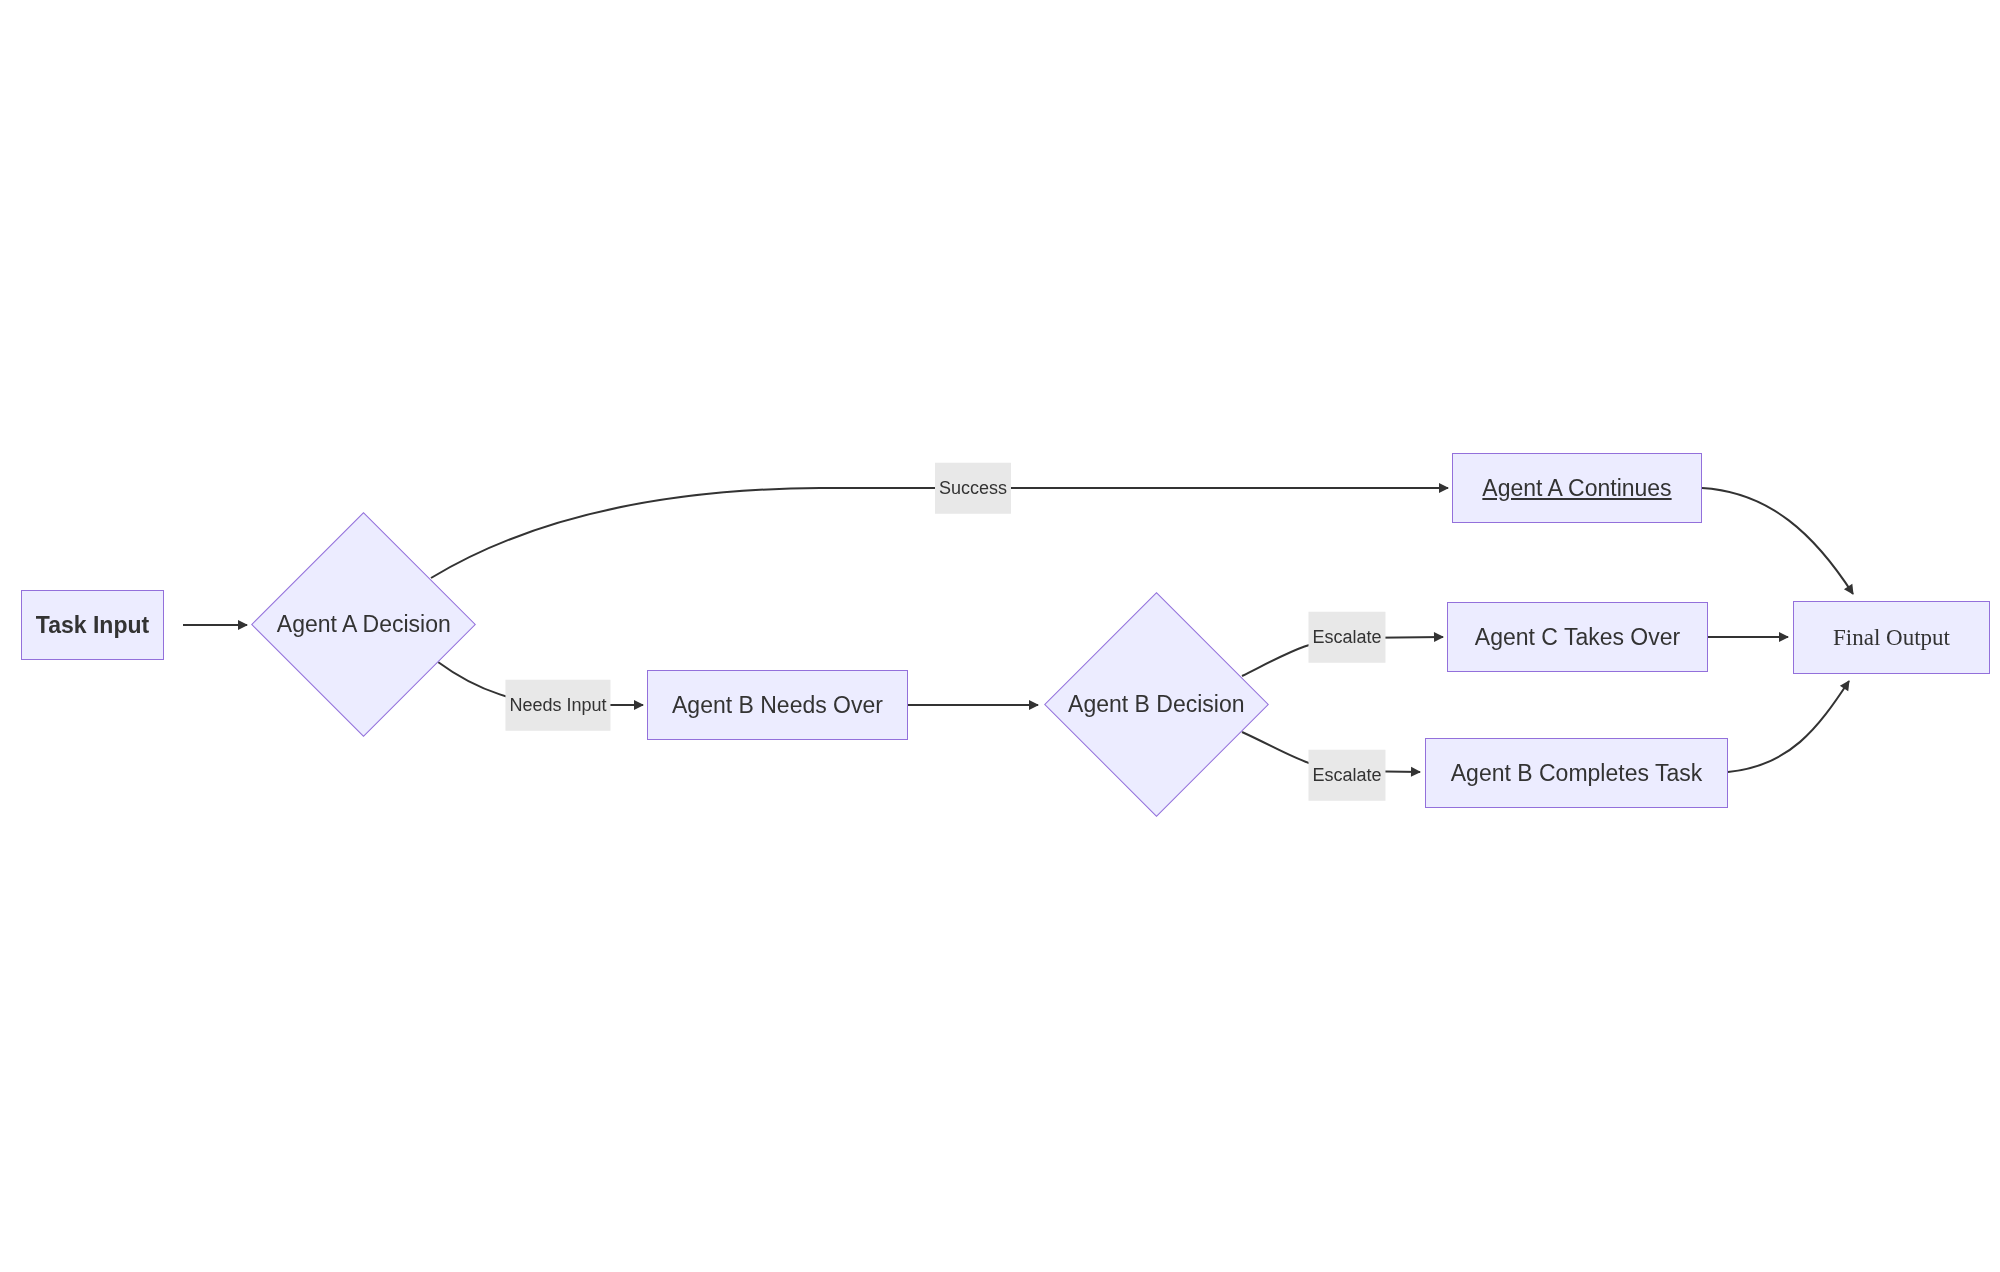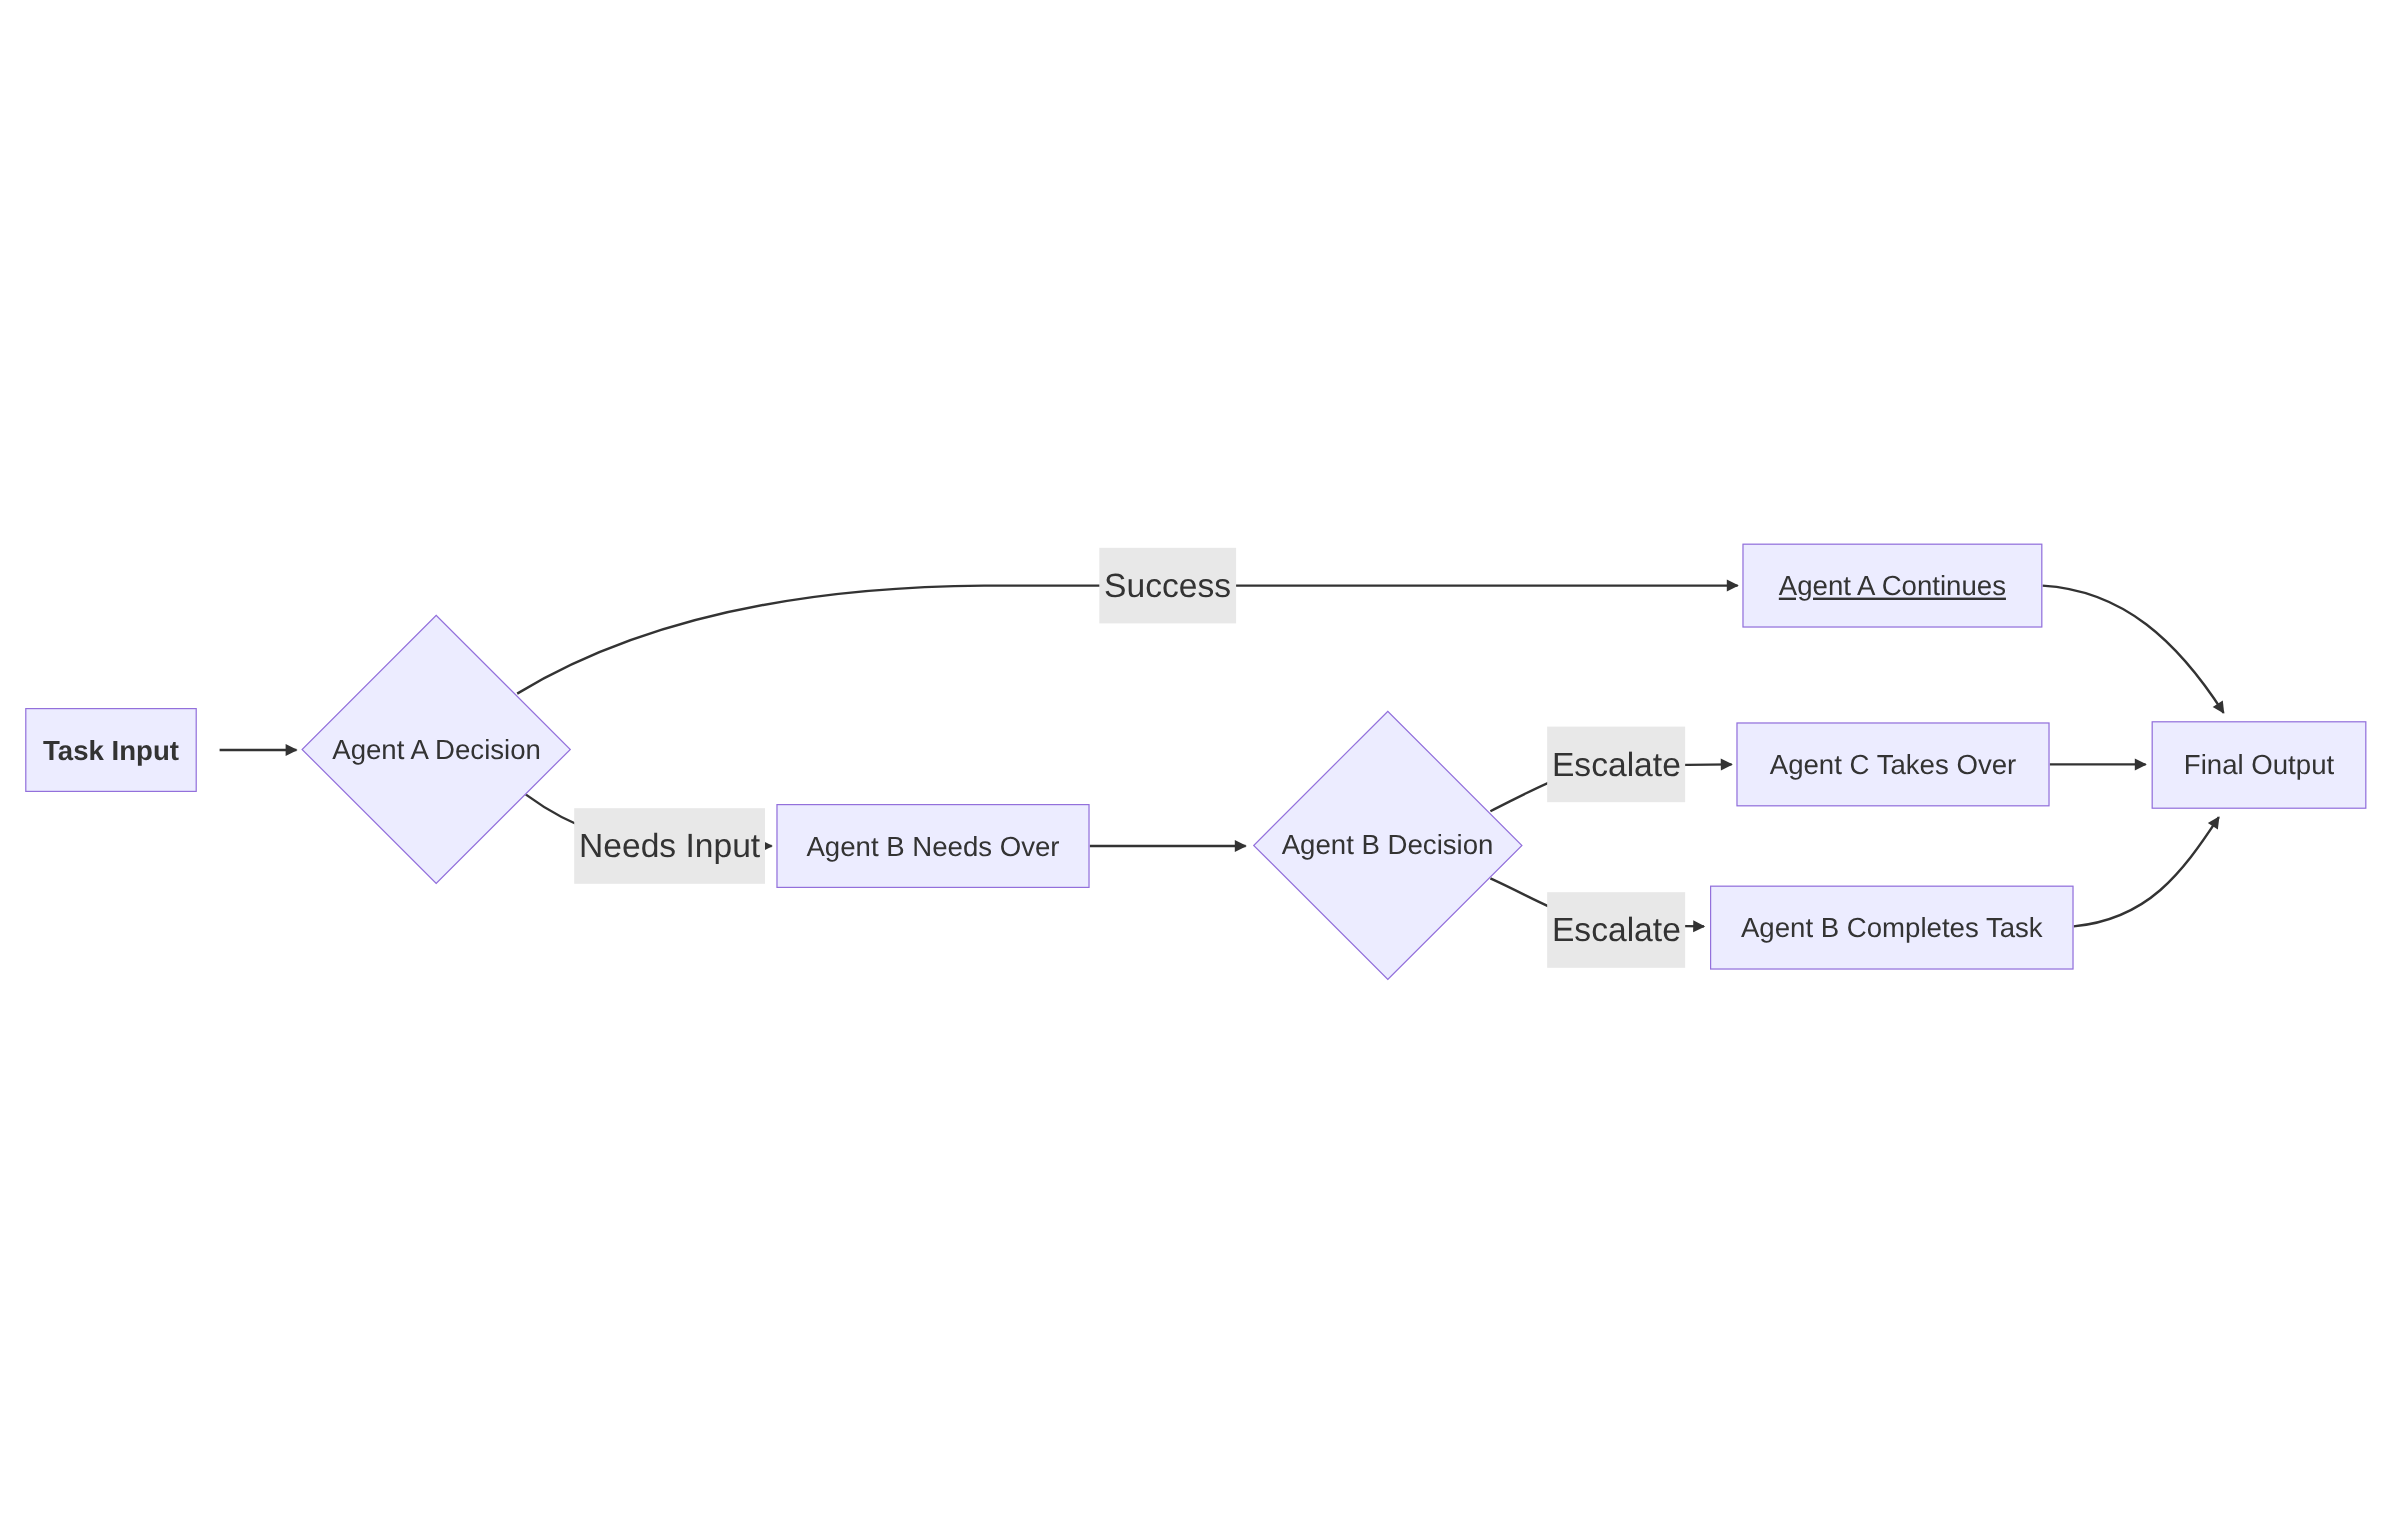--- a/index.html
+++ b/index.html
@@ -45,21 +45,21 @@
   }
   .node.diamond .diamond-label {
     transform: rotate(-45deg);
     white-space: nowrap;
   }
   .edge-label {
     position: absolute;
     transform: translate(-50%, -50%);
     background: #e8e8e8;
     color: #333333;
-    font-size: 28px;
+    font-size: 18px;
     line-height: 1.25;
     padding: 14px 4px;
     white-space: nowrap;
   }
 </style>
 </head>
 <body>
 
 <div class="canvas">
 
@@ -102,21 +102,21 @@
   </div>
 
   <div class="node" style="left:1425px; top:738px; width:303px; height:70px;">
     <span>Agent B Completes Task</span>
   </div>
 
   <div class="node" style="left:1447px; top:602px; width:261px; height:70px;">
     <span>Agent C Takes Over</span>
   </div>
 
-  <div class="node" style="left:1793px; top:601px; width:179px; height:73px;">
+  <div class="node" style="left:1793px; top:601px; width:197px; height:73px;font-family:Liberation Serif, serif;">
     <span>Final Output</span>
   </div>
 
   <div class="edge-label" style="left:973px; top:488px;">Success</div>
 
   <div class="edge-label" style="left:558px; top:705px;">Needs Input</div>
 
   <div class="edge-label" style="left:1347px; top:637px;">Escalate</div>
 
   <div class="edge-label" style="left:1347px; top:775px;">Escalate</div>

